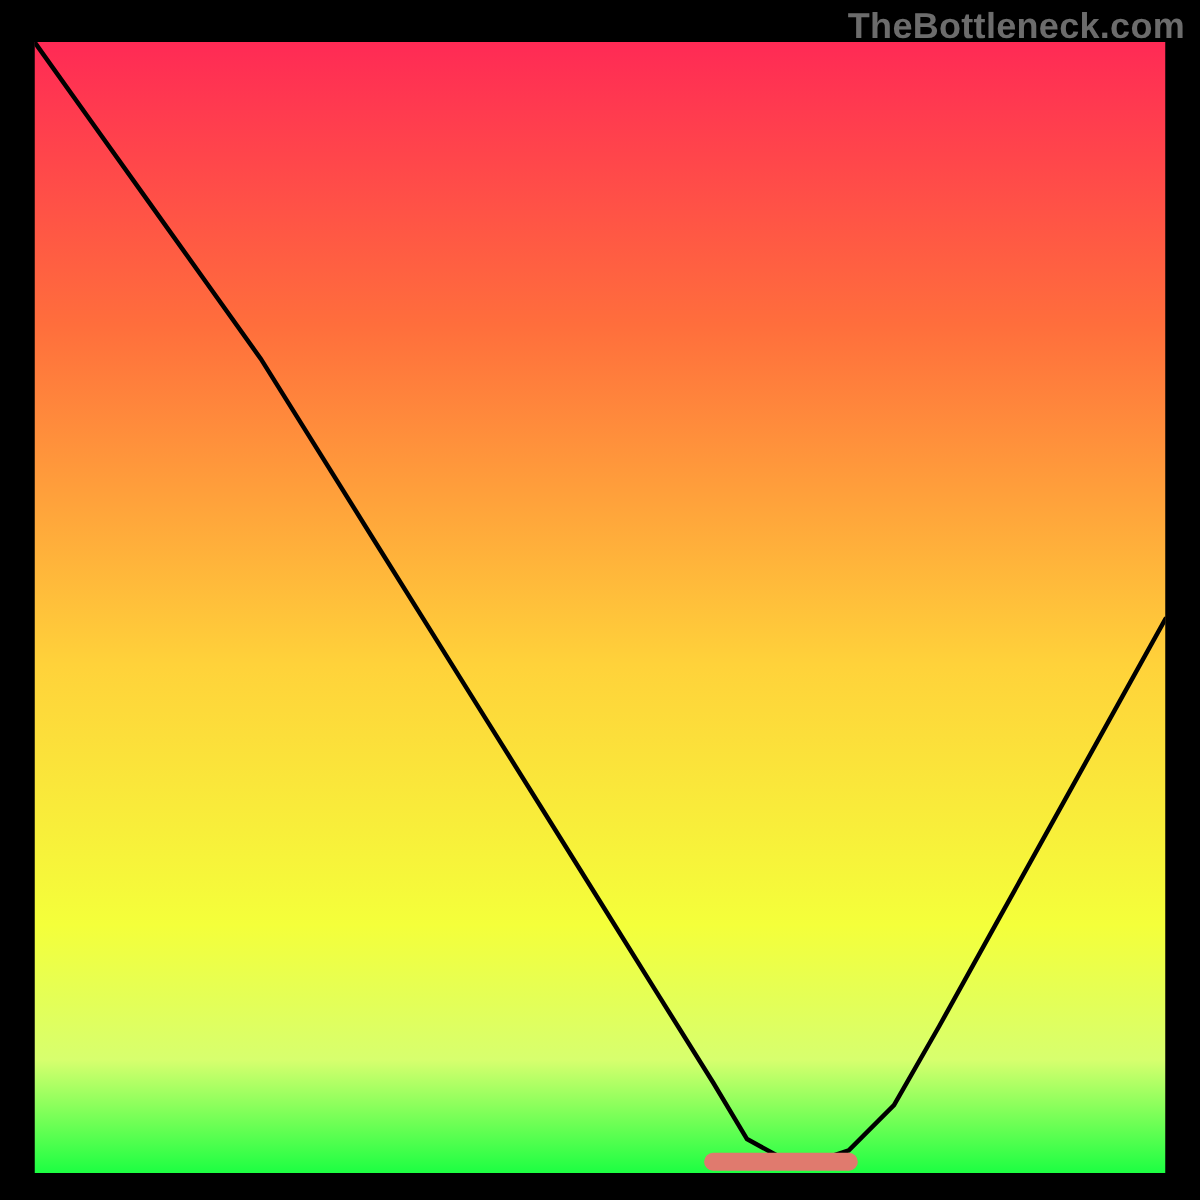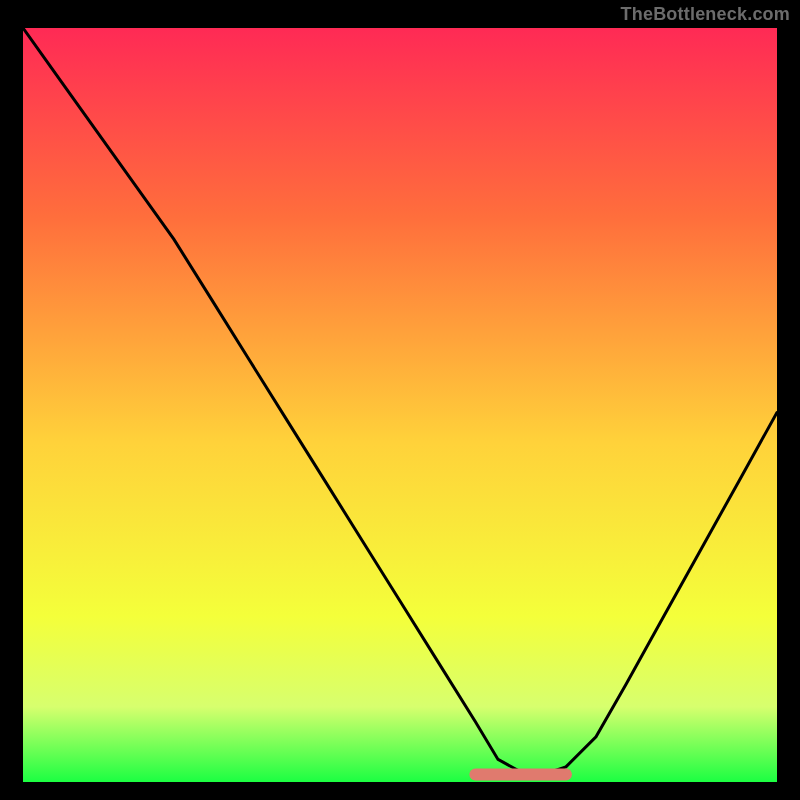--- a/index.html
+++ b/index.html
@@ -15,21 +15,21 @@
     position: relative;
     width: 800px;
     height: 800px;
     background: #000;
   }
   .watermark {
     position: absolute;
     top: 4px;
     right: 10px;
     color: #6c6c6c;
-    font-size: 18px;
+    font-size: 24px;
     font-weight: 600;
     letter-spacing: 0.2px;
     user-select: none;
     z-index: 3;
   }
   svg.plot {
     position: absolute;
     left: 23px;
     top: 28px;
     width: 754px;

